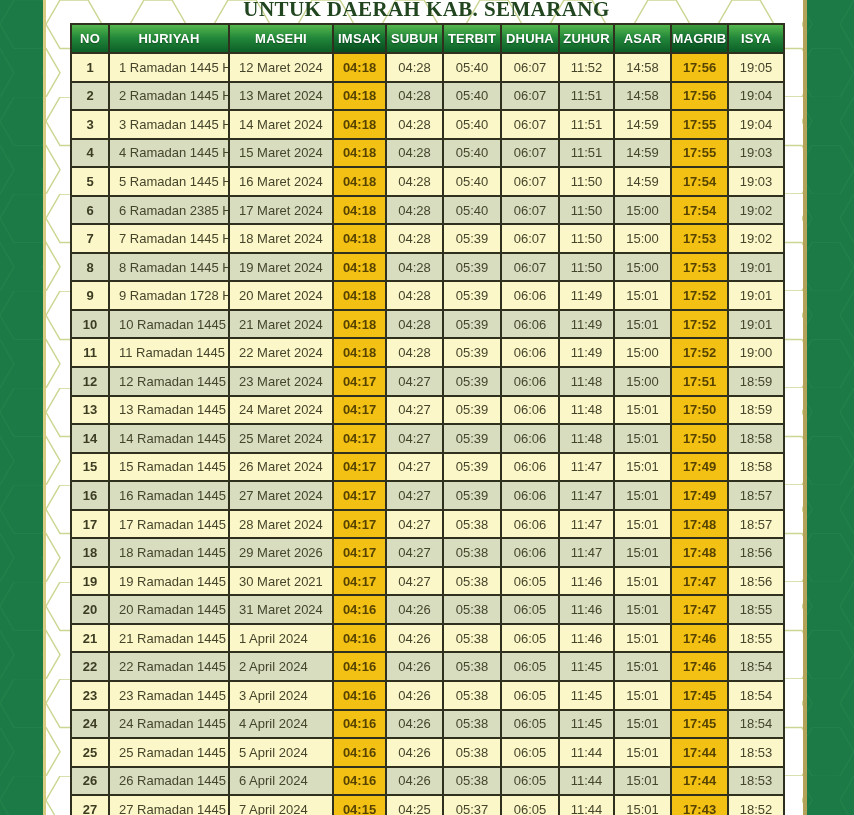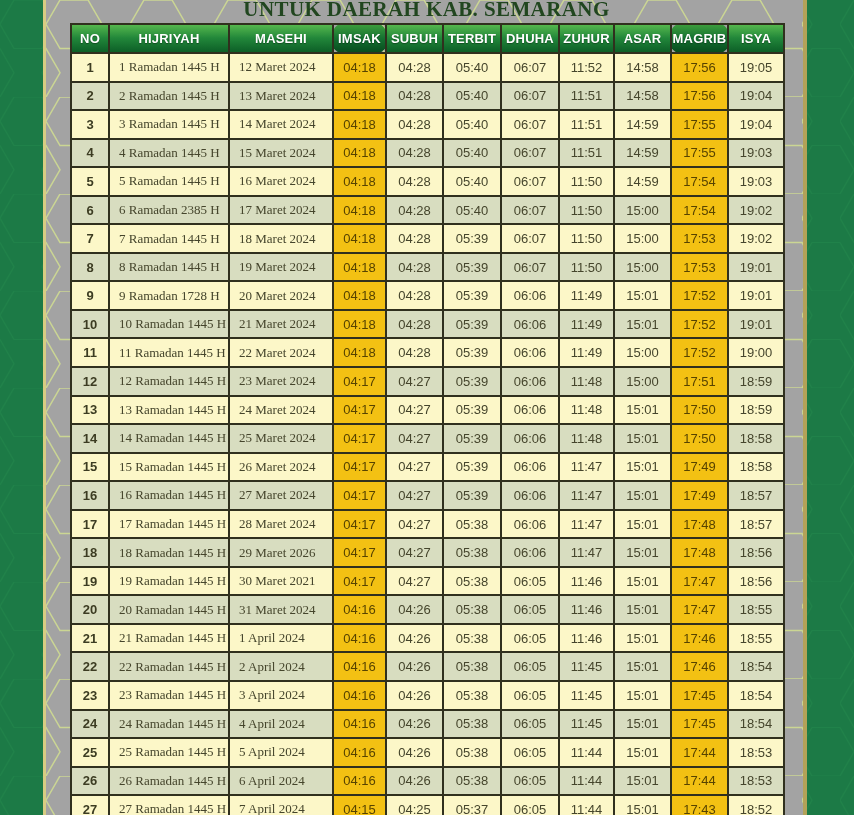--- a/index.html
+++ b/index.html
@@ -1,37 +1,37 @@
 <!DOCTYPE html>
 <html><head>
 <meta charset="utf-8">
 <style>
   html,body{margin:0;padding:0;background:#157a44;}
   .stage{position:relative;width:854px;height:815px;background:#1c7a46;overflow:hidden;
          font-family:"Liberation Sans",sans-serif;}
   .bg-hex{position:absolute;left:0;top:0;}
-  .panel{position:absolute;left:43px;top:0;width:764px;height:815px;background:#a3a3a3;
+  .panel{position:absolute;left:43px;top:0;width:764px;height:815px;background:#ffffff;
          border-left:3px solid #d8cc82;border-right:4px solid #b3a258;box-sizing:border-box;}
   .panel-hex{position:absolute;left:0;top:0;}
   .title{position:absolute;top:-4px;left:24px;width:713px;margin:0;text-align:center;
          font-family:"Liberation Serif",serif;font-weight:bold;font-size:21px;line-height:26px;
          color:#21461f;letter-spacing:.4px;}
   table.sched{position:absolute;left:24px;top:23px;width:713px;border-collapse:collapse;
          table-layout:fixed;}
   .sched th,.sched td{border:2px solid #30301e;padding:0;overflow:hidden;white-space:nowrap;}
   .sched th{height:27px;font-size:13px;font-weight:bold;color:#ffffff;letter-spacing:.2px;
          background:linear-gradient(180deg,#55b74d 0%,#22873a 48%,#0d5f27 100%);
          text-shadow:0 1px 1px rgba(0,0,0,.35);}
-  .sched th.hl{background:linear-gradient(180deg,#3c9c3c 0%,#157231 48%,#074d1e 100%);border-radius:9px;}
+  .sched th.hl{background:linear-gradient(180deg,#3c9c3c 0%,#157231 48%,#074d1e 100%);}
   .sched td{height:26.55px;font-size:13px;color:#45452c;text-align:center;}
   tr.odd td{background:#fcf7c8;}
   tr.even td{background:#d8ddc0;}
   td.c-no{font-weight:bold;color:#3c3c22;}
-  td.c-hij,td.c-mas{text-align:left;padding-left:9px;font-family:Liberation Serif, serif;}
-  tr.odd td.gold,tr.even td.gold{background:#f3c113;font-weight:normal;color:#574300;}
+  td.c-hij,td.c-mas{text-align:left;padding-left:9px;}
+  tr.odd td.gold,tr.even td.gold{background:#f3c113;font-weight:bold;color:#574300;}
 </style>
 </head>
 <body>
 
 <div class="stage">
 
   <svg class="bg-hex" width="854" height="815">
     <defs>
       <pattern id="hexB" width="84" height="97" patternUnits="userSpaceOnUse">
         <g fill="none" stroke="#27914f" stroke-width="1.2" opacity="0.35">

